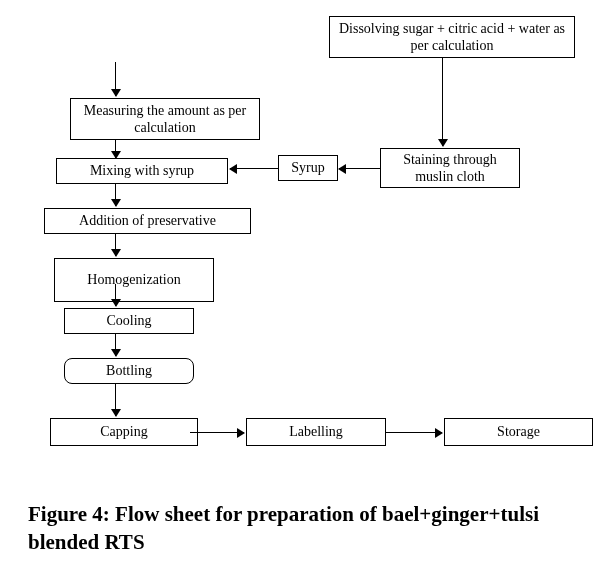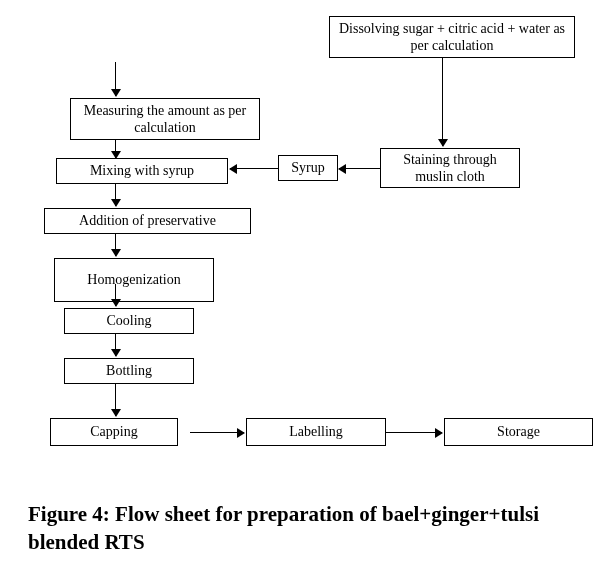--- a/index.html
+++ b/index.html
@@ -124,27 +124,27 @@
   </div>
 
   <div class="arrow-v" style="left:115px; top:284px; height:22px;"></div>
 
   <div class="box" style="left:64px; top:308px; width:130px; height:26px;">
     <span>Cooling</span>
   </div>
 
   <div class="arrow-v" style="left:115px; top:334px; height:22px;"></div>
 
-  <div class="box" style="left:64px; top:358px; width:130px; height:26px;">
+  <div class="box" style="left:64px; top:358px; width:130px; height:26px;border-radius:8px;">
     <span>Bottling</span>
   </div>
 
   <div class="arrow-v" style="left:115px; top:384px; height:32px;"></div>
 
-  <div class="box" style="left:50px; top:418px; width:128px; height:28px;">
+  <div class="box" style="left:50px; top:418px; width:148px; height:28px;">
     <span>Capping</span>
   </div>
 
   <div class="arrow-h right" style="left:190px; top:432px; width:54px;"></div>
 
   <div class="box" style="left:246px; top:418px; width:140px; height:28px;">
     <span>Labelling</span>
   </div>
 
   <div class="arrow-h right" style="left:386px; top:432px; width:56px;"></div>

